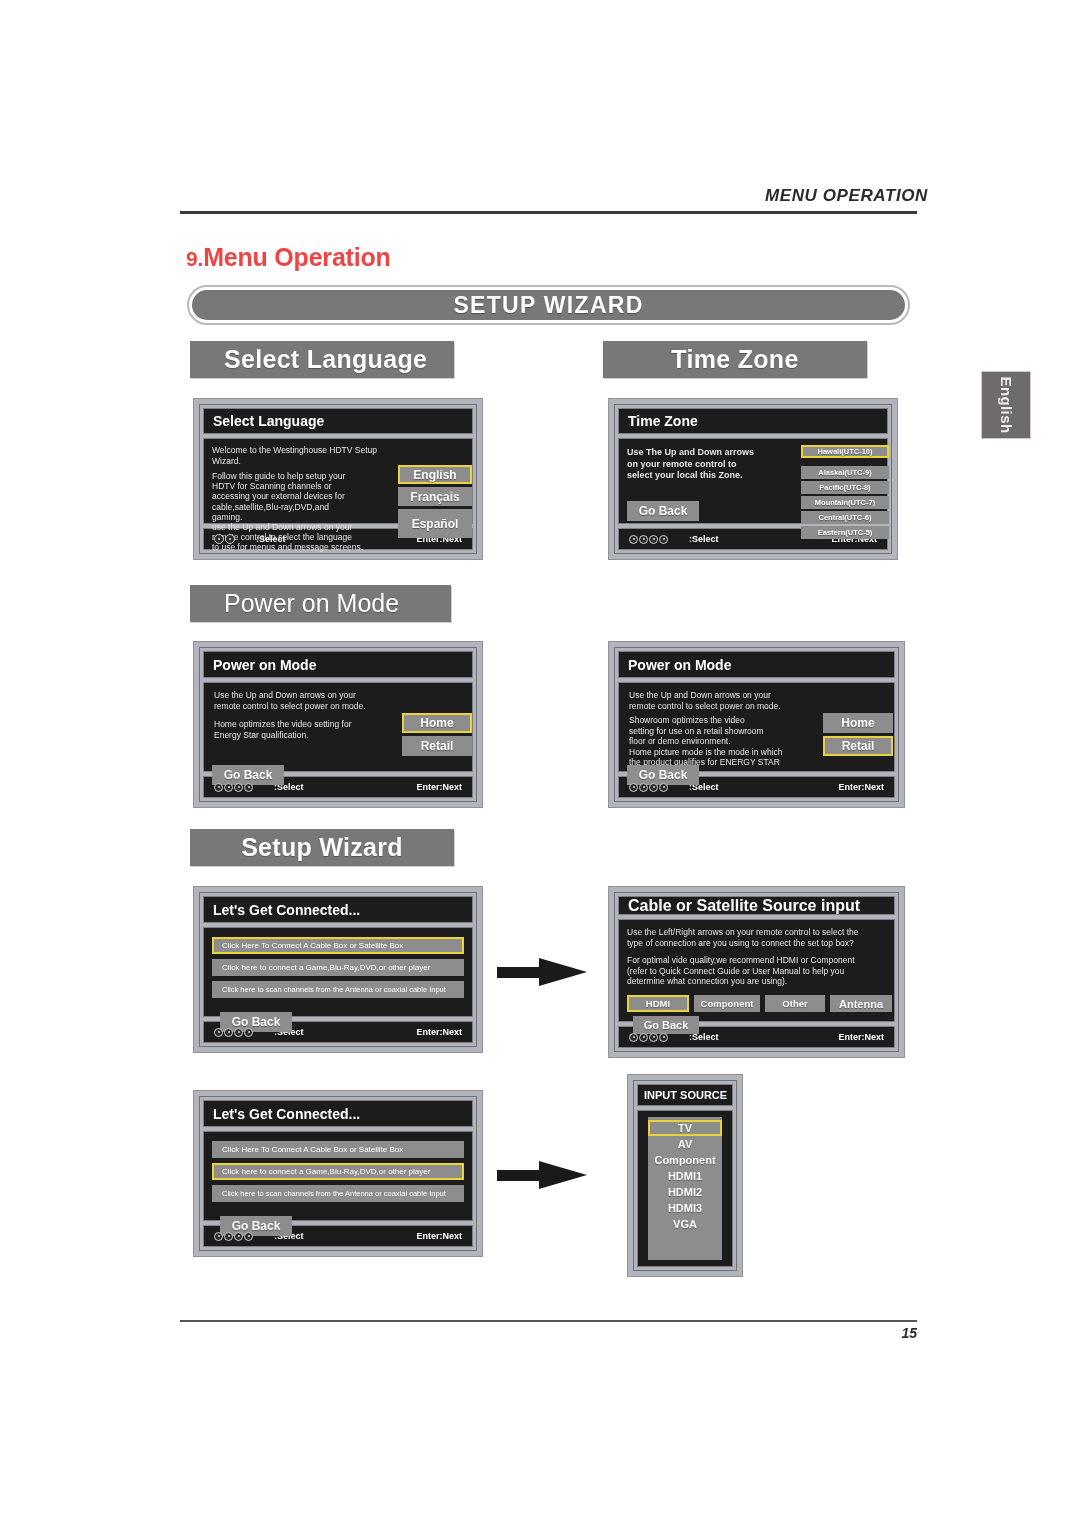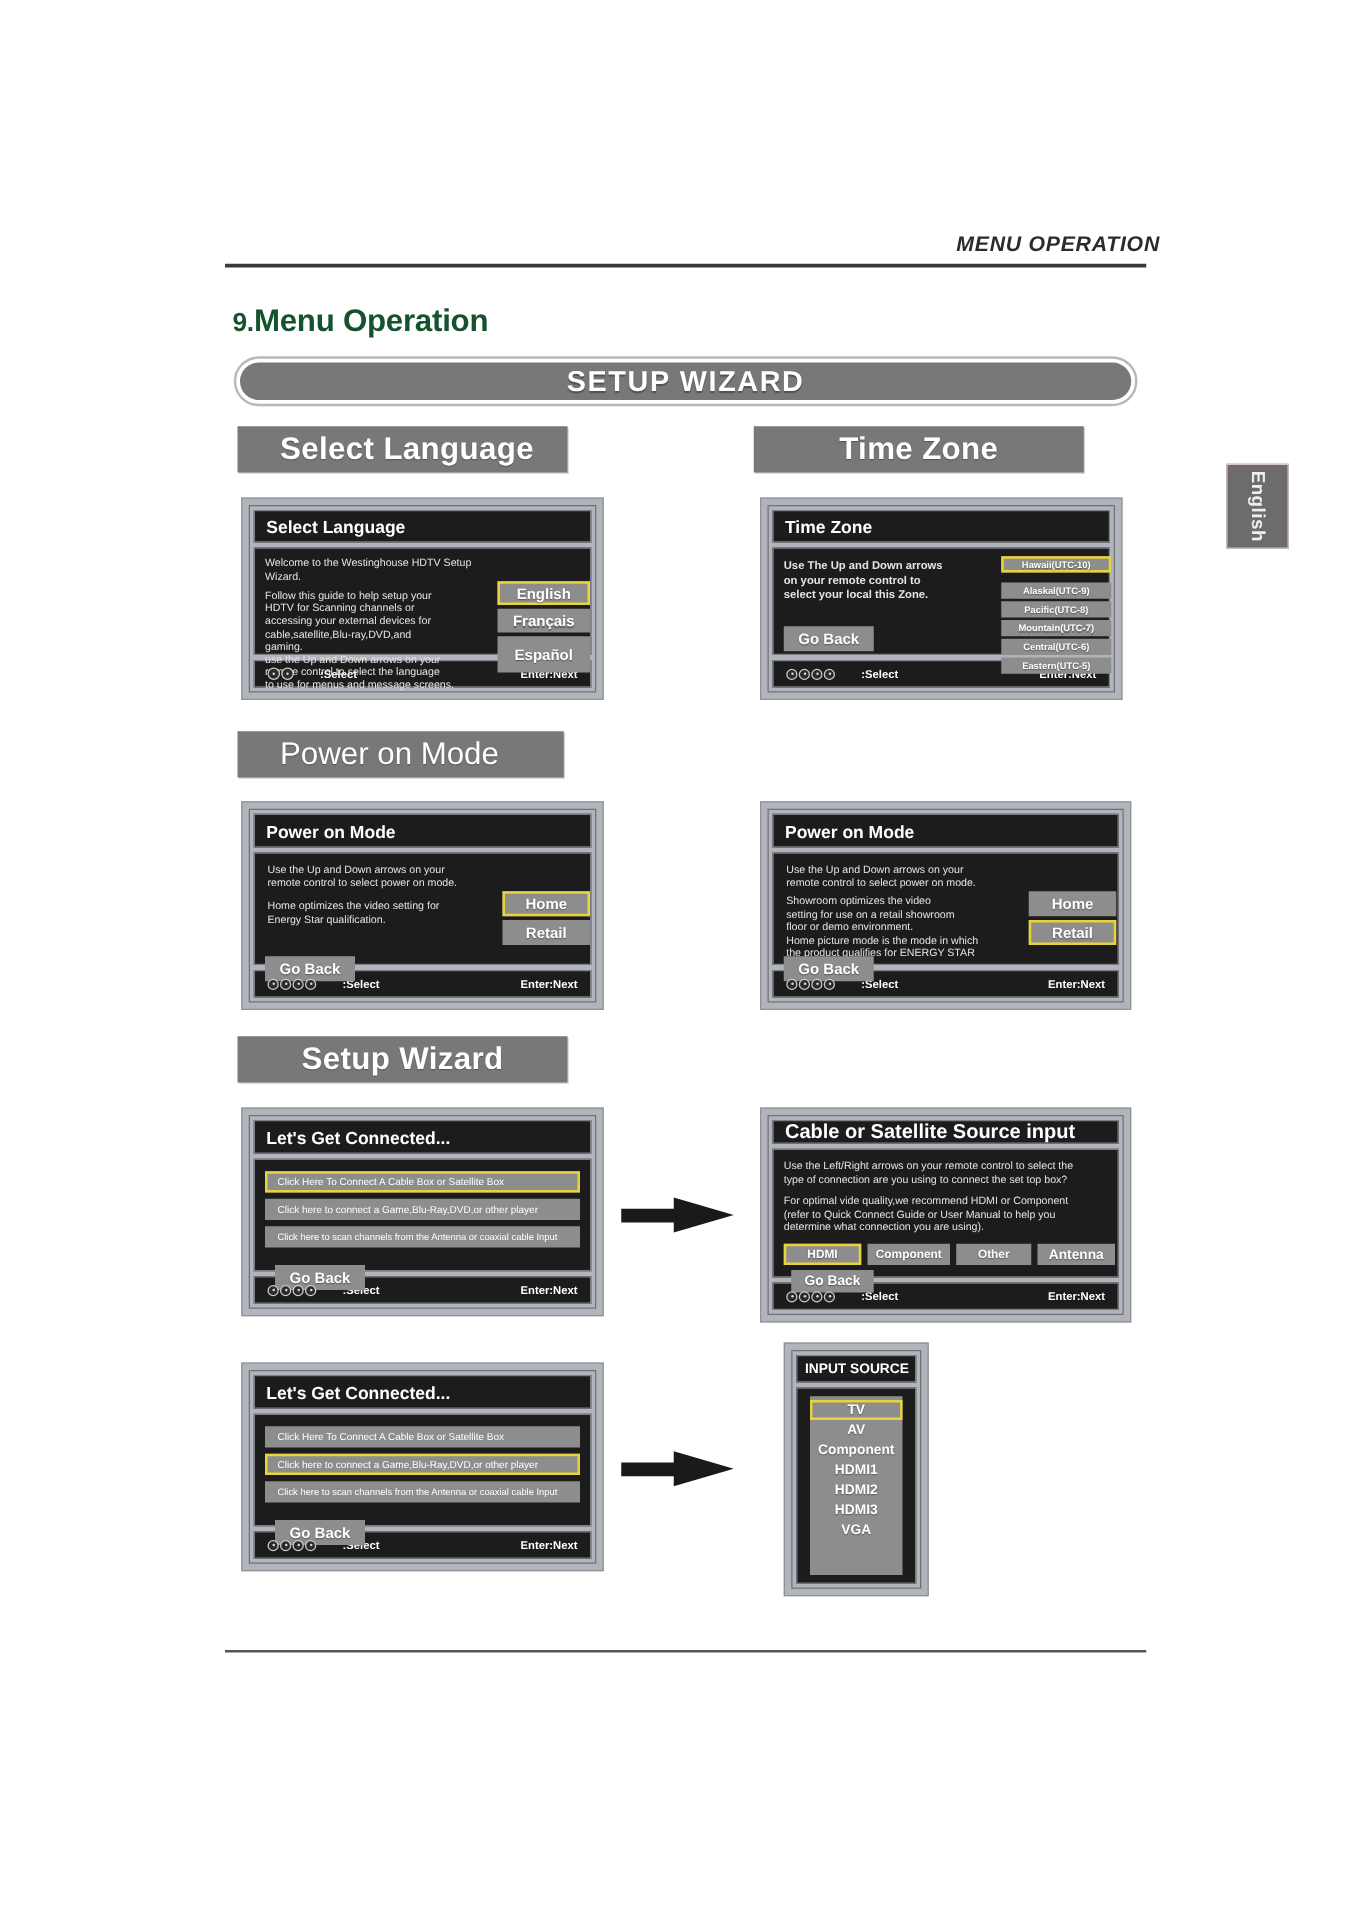--- a/index.html
+++ b/index.html
@@ -30,21 +30,21 @@
     background:#555;
   }
   .pagenum{
     position:absolute;left:0;top:1325px;width:917px;text-align:right;
     font-style:italic;font-weight:bold;font-size:14px;color:#2b2b2b;
   }
 
   
   .chapter{
     position:absolute;left:186px;top:243px;
-    font-size:25px;font-weight:bold;color:#14532d;letter-spacing:-0.2px;
+    font-size:25px;font-weight:bold;color:#ef4444;letter-spacing:-0.2px;
   }
   .chapter .num{font-size:21px;}
 
   
   .pill-outer{
     position:absolute;left:187px;top:285px;width:723px;height:40px;
     border:2px solid #b9b9b9;border-radius:22px;background:#fff;
     box-sizing:border-box;
   }
   .pill-inner{
@@ -467,14 +467,15 @@
   <div class="arrow" style="left:497px;top:958px;width:95px;height:28px;">
     <div class="shaft"></div>
       <div class="head"></div>
   </div>
   <div class="arrow" style="left:497px;top:1161px;width:95px;height:28px;">
     <div class="shaft"></div>
       <div class="head"></div>
   </div>
 
   <div class="rule-bottom"></div>
+  <div class="pagenum">15</div>
 
 </div>
 
 </body></html>

